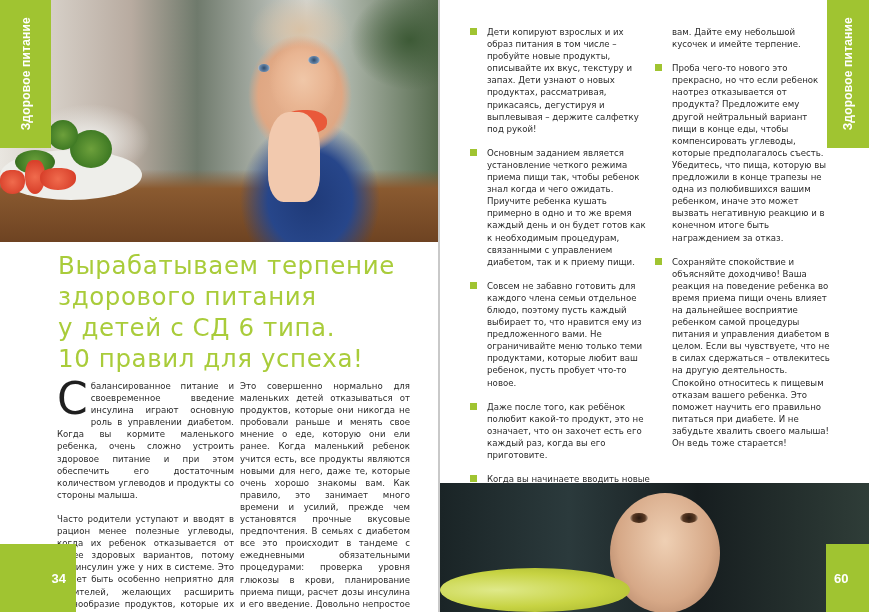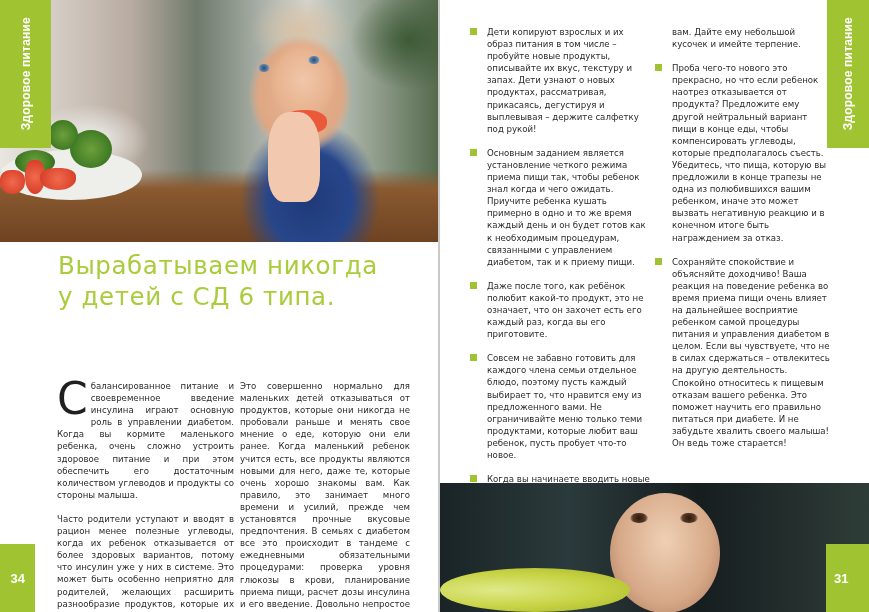--- a/index.html
+++ b/index.html
@@ -26,21 +26,21 @@
   .photo-tomato { position:absolute; border-radius:40% 40% 50% 50%; background:radial-gradient(circle, #f06b4d 0%, #d9412b 80%); }
   .photo-eye { position:absolute; width:12px; height:8px; border-radius:50%; background:radial-gradient(circle, #2e4a6a 0%, #6b8cb0 60%, #f5ede6 100%); }
   .photo-mouth-tomato { position:absolute; left:283px; top:110px; width:44px; height:24px; border-radius:45%; background:#e9593a; }
   .photo-hand { position:absolute; left:268px; top:112px; width:52px; height:90px; border-radius:40% 40% 30% 30%; background:#f2c9ae; }
 
   .side-tab { position:absolute; background:#a0c431; display:flex; align-items:center; justify-content:center; }
   .side-tab-left { left:0; top:0; width:51px; height:148px; }
   .side-tab-right { right:0; top:0; width:42px; height:148px; }
   .side-tab span { writing-mode:vertical-rl; transform:rotate(180deg); color:#ffffff; font-size:12px; font-weight:bold; letter-spacing:0.2px; }
 
-  .page-num { position:absolute; top:544px; width:35px; height:68px; background:#a0c431; color:#ffffff; font-weight:bold; font-size:13px; display:flex; align-items:center; }
+  .page-num { position:absolute; top:544px; width:76px; height:68px; background:#a0c431; color:#ffffff; font-weight:bold; font-size:13px; display:flex; align-items:center; }
   .page-num-left { left:0; justify-content:flex-end; padding-right:10px; box-sizing:border-box; }
   .page-num-right { right:0; width:43px; justify-content:flex-start; padding-left:8px; box-sizing:border-box; }
 
   .headline { position:absolute; left:58px; top:250px; width:370px; color:#a9cc3a; font-family:"DejaVu Sans", sans-serif; font-size:24.5px; line-height:31px; font-weight:normal; letter-spacing:0.6px; margin:0; }
   .headline div { white-space:nowrap; }
 
   .col { position:absolute; font-family:"DejaVu Sans", sans-serif; font-size:8.6px; line-height:12.1px; color:#2a2a2a; text-align:justify; }
   .col p { margin:0 0 12px 0; }
   .col-1 { left:57px; top:380px; width:177px; }
   .col-2 { left:240px; top:380px; width:170px; }
@@ -79,22 +79,24 @@
     <div class="photo-eye" style="left:308px;top:56px;"></div>
     <div class="photo-mouth-tomato"></div>
     <div class="photo-hand"></div>
   </div>
 
   <div class="side-tab side-tab-left">
     <span>Здоровое питание</span>
   </div>
 
   <h1 class="headline">
-    <div>Вырабатываем никогда</div>
+    <div>Вырабатываем терпение</div>
+    <div>здорового питания</div>
     <div>у детей с СД 6 типа.</div>
+    <div>10 правил для успеха!</div>
   </h1>
 
   <div class="col col-1">
     <p><span class="dropcap">С</span><span>балансированное питание и своевременное введение инсулина играют основную роль в управлении диабетом. Когда вы кормите маленького ребенка, очень сложно устроить здоровое питание и при этом обеспечить его достаточным количеством углеводов и продукты со стороны малыша.</span></p>
     <p>Часто родители уступают и вводят в рацион менее полезные углеводы, когда их ребенок отказывается от более здоровых вариантов, потому что инсулин уже у них в системе. Это может быть особенно неприятно для родителей, желающих расширить разнообразие продуктов, которые их дети будут есть с удовольствием.</p>
 
   </div>
 
   <div class="col col-2">
     <p>Это совершенно нормально для маленьких детей отказываться от продуктов, которые они никогда не пробовали раньше и менять свое мнение о еде, которую они ели ранее. Когда маленький ребенок учится есть, все продукты являются новыми для него, даже те, которые очень хорошо знакомы вам. Как правило, это занимает много времени и усилий, прежде чем установятся прочные вкусовые предпочтения. В семьях с диабетом все это происходит в тандеме с ежедневными обязательными процедурами: проверка уровня глюкозы в крови, планирование приема пищи, расчет дозы инсулина и его введение. Довольно непростое задание!</p>
@@ -108,33 +110,33 @@
 
 <div class="page page-right">
   <div class="side-tab side-tab-right">
     <span>Здоровое питание</span>
   </div>
 </div>
 
 <ul class="bullets bullets-1">
   <li><span class="sq"></span><span>Дети копируют взрослых и их образ питания в том числе – пробуйте новые продукты, описывайте их вкус, текстуру и запах. Дети узнают о новых продуктах, рассматривая, прикасаясь, дегустируя и выплевывая – держите салфетку под рукой!</span></li>
   <li><span class="sq"></span><span>Основным заданием является установление четкого режима приема пищи так, чтобы ребенок знал когда и чего ожидать. Приучите ребенка кушать примерно в одно и то же время каждый день и он будет готов как к необходимым процедурам, связанными с управлением диабетом, так и к приему пищи.</span></li>
+  <li><span class="sq"></span><span>Совсем не забавно готовить для каждого члена семьи отдельное блюдо, поэтому пусть каждый выбирает то, что нравится ему из предложенного вами. Не ограничивайте меню только теми продуктами, которые любит ваш ребенок, пусть пробует что-то новое.</span></li>
   <li><span class="sq"></span><span>Даже после того, как ребёнок полюбит какой-то продукт, это не означает, что он захочет есть его каждый раз, когда вы его приготовите.</span></li>
-  <li><span class="sq"></span><span>Совсем не забавно готовить для каждого члена семьи отдельное блюдо, поэтому пусть каждый выбирает то, что нравится ему из предложенного вами. Не ограничивайте меню только теми продуктами, которые любит ваш ребенок, пусть пробует что-то новое.</span></li>
   <li><span class="sq"></span><span>Когда вы начинаете вводить новые продукты в рацион ребенка, предложите их попробовать в первую очередь в начале приема пищи, когда он голоден. Но не переборщите: предлагайте только один новый продукт за раз, а затем предложите ему хорошо знакомую и полюбившуюся пищу.</span></li>
   <li><span class="sq"></span><span>Маленькие порции – большие выгоды. Пусть ребенок попробует немного новых продуктов, которые нравятся</span></li>
 </ul>
 
 <ul class="bullets bullets-2">
   <li class="cont" style="padding-left:17px;">вам. Дайте ему небольшой кусочек и имейте терпение.</li>
   <li><span class="sq"></span></li>
   <li><span class="sq"></span><span>Проба чего-то нового это прекрасно, но что если ребенок наотрез отказывается от продукта? Предложите ему другой нейтральный вариант пищи в конце еды, чтобы компенсировать углеводы, которые предполагалось съесть. Убедитесь, что пища, которую вы предложили в конце трапезы не одна из полюбившихся вашим ребенком, иначе это может вызвать негативную реакцию и в конечном итоге быть награждением за отказ.</span></li>
   <li><span class="sq"></span><span>Сохраняйте спокойствие и объясняйте доходчиво! Ваша реакция на поведение ребенка во время приема пищи очень влияет на дальнейшее восприятие ребенком самой процедуры питания и управления диабетом в целом. Если вы чувствуете, что не в силах сдержаться – отвлекитесь на другую деятельность. Спокойно относитесь к пищевым отказам вашего ребенка. Это поможет научить его правильно питаться при диабете. И не забудьте хвалить своего малыша! Он ведь тоже старается!</span></li>
 </ul>
 
 <div class="photo-bottom">
   <div class="photo-bottom-face" style="left:170px;top:10px;width:110px;height:120px;background:radial-gradient(ellipse at 50% 40%, #efd0b4 0%, #d6a887 60%, #a4765a 100%);"></div>
   <div class="photo-bottom-face" style="left:190px;top:30px;width:18px;height:10px;background:radial-gradient(circle,#2a1a10 0%,#5a3a24 60%,#e6cdb5 100%);"></div>
   <div class="photo-bottom-face" style="left:240px;top:30px;width:18px;height:10px;background:radial-gradient(circle,#2a1a10 0%,#5a3a24 60%,#e6cdb5 100%);"></div>
   <div class="photo-bottom-face" style="left:0px;top:85px;width:190px;height:44px;background:radial-gradient(ellipse at 30% 50%, #dfe98a 0%, #c7d343 55%, #a7b52a 100%);"></div>
 </div>
 
-<div class="page-num page-num-right">31</div>
+<div class="page-num page-num-right">60</div>
 
 </body></html>

